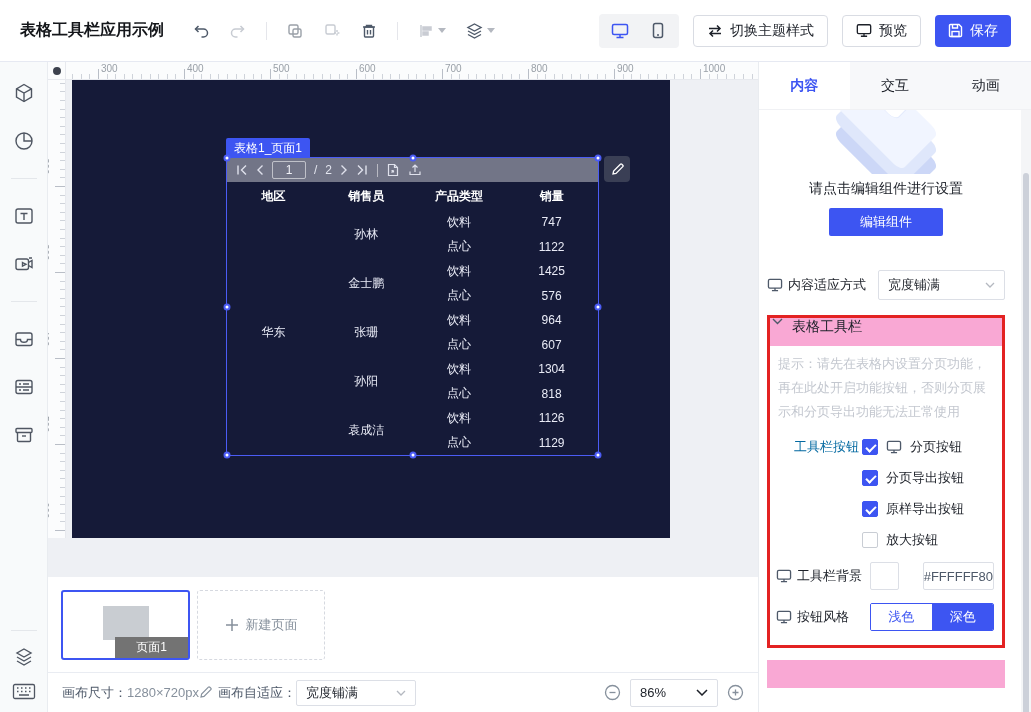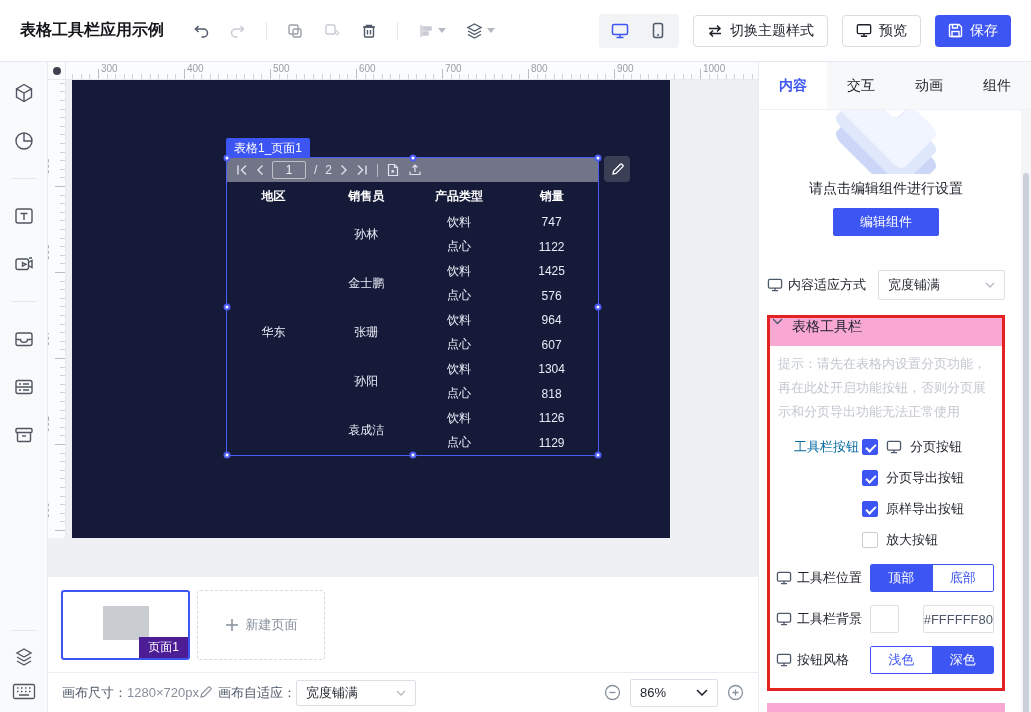--- a/index.html
+++ b/index.html
@@ -58,40 +58,40 @@
 
 
 .collapse-bar{position:absolute;top:476px;left:0;right:0;height:39px;background:#fff;border-bottom:1px solid #eef0f3;display:flex;align-items:center;padding:0 16px;font-size:13px}
 .caret-dn{width:0;height:0;border-left:5px solid transparent;border-right:5px solid transparent;border-top:6px solid #1d2129;margin-left:8px}
 .bar-links{margin-left:auto;display:flex;align-items:center}
 .blink{display:flex;align-items:center;gap:6px;color:#3d55f2;font-size:13px;cursor:pointer}
 .ldiv{width:1px;height:14px;background:#e5e6eb;margin:0 16px}
 .pages{position:absolute;top:515px;left:0;right:0;height:96px;background:#fff;border-bottom:1px solid #e9ecf2;display:flex;align-items:center;padding-left:13px}
 .thumb{width:129px;height:70px;border:2px solid #3d55f2;border-radius:3px;background:#fff;position:relative}
 .thumb-rect{position:absolute;left:40px;top:14px;width:46px;height:34px;background:#c9cdd2}
-.thumb-badge{position:absolute;right:0;bottom:0;background:#4c1d95;color:#fff;font-size:12px;padding:2px 9px}
+.thumb-badge{position:absolute;right:0;bottom:0;background:#737373;color:#fff;font-size:12px;padding:2px 21px}
 .newpage{width:128px;height:70px;border:1px dashed #d6d9e0;border-radius:3px;display:flex;align-items:center;justify-content:center;color:#86909c;font-size:13px;gap:7px;margin-left:7px}
 .statusbar{position:absolute;top:611px;left:0;right:0;height:39px;background:#fff;display:flex;align-items:center;padding:0 14px;color:#4e5969;font-size:13px}
 .fsel{border:1px solid #dcdfe6;border-radius:2px;height:26px;display:flex;align-items:center;justify-content:space-between;padding:0 9px;color:#1d2129;background:#fff}
 .zoomgrp{margin-left:auto;display:flex;align-items:center;gap:9px;color:#86909c}
 
 
 .right{width:273px;background:#fff;border-left:1px solid #e9ecf0;position:relative}
 .tabs{height:48px;display:flex;background:#f7f8fa;border-bottom:1px solid #f0f1f4}
 .tab{flex:1;display:flex;align-items:center;justify-content:center;font-size:14px;color:#1d2129;cursor:pointer}
 .tab.on{background:#fff;color:#3d55f2;font-weight:700}
 .panel-content{position:absolute;left:8px;top:48px;width:238px}
 .illu{position:relative;height:64px;overflow:hidden}
 .di{position:absolute;left:50%;width:96px;height:96px;border-radius:10px;transform:translateX(-50%) rotate(45deg) scale(1,.56)}
 .di1{top:-8px;background:#ccd7f7}
 .di2{top:-24px;background:#dfe7fb}
 .di3{top:-40px;background:#f1f5ff}
 .di4{top:-52px;width:60px;height:60px;background:#fff;border:1px solid #e3eafc}
 .empty-hint{margin-top:6px;text-align:center;font-size:14px;color:#1d2129}
-.edit-btn{margin:10px auto 16px;width:106px;height:28px;background:#3d55f2;color:#fff;font-size:13px;border-radius:2px;display:flex;align-items:center;justify-content:center;cursor:pointer}
+.edit-btn{margin:10px auto 16px;width:114px;height:28px;background:#3d55f2;color:#fff;font-size:13px;border-radius:2px;display:flex;align-items:center;justify-content:center;cursor:pointer}
 .fit-row{margin-top:34px;display:flex;align-items:center;gap:5px;font-size:13px;color:#1d2129}
 .fit-row .fsel{flex:1;height:30px;margin-left:7px}
 .redbox{margin-top:15px;border:3px solid #e32222;padding-bottom:14px}
 .sec-header{height:28px;background:#f9a8d4;display:flex;gap:9px;padding:0 2px;font-size:14px;color:#1d2129}
 .hint{margin:6px 8px 0;font-size:13px;line-height:1.85;color:#c3c7cf}
 .row-buttons{display:flex;margin-top:14px}
 .lbl{width:92px;padding-left:24px;font-size:13px;color:#0369a1;flex-shrink:0}
 .cb-col{display:flex;flex-direction:column;gap:13px}
 .cb-row{display:flex;align-items:center;gap:8px;font-size:13px;color:#1d2129}
 .cb{width:16px;height:16px;border:1px solid #c9cdd4;border-radius:2px;background:#fff;position:relative;flex-shrink:0}
@@ -602,21 +602,20 @@
           </span>
       </div>
     </div>
   </div>
 
   <div class="right">
     <div class="tabs">
       <span class="tab on">内容</span>
       <span class="tab">交互</span>
       <span class="tab">动画</span>
-      <span class="tab">组件</span>
     </div>
 
     <div class="panel-content">
       <div class="illu">
         <div class="di di1"></div>
           <div class="di di2"></div>
           <div class="di di3"></div>
           <div class="di di4"></div>
       </div>
       <div class="empty-hint">请点击编辑组件进行设置</div>
@@ -664,33 +663,20 @@
               <span class="cb on"></span>
               <span>原样导出按钮</span>
             </div>
             <div class="cb-row">
               <span class="cb"></span>
               <span>放大按钮</span>
             </div>
           </div>
         </div>
 
-        <div class="form-row" style="margin-top:15px">
-          <span class="lbl2">
-            <svg width="16" height="14" viewBox="0 0 18 16" fill="none" stroke="#4e5969" stroke-width="1.5">
-                <rect x="1.5" y="1.5" width="15" height="10" rx="1.5"></rect>
-                <path d="M9 11.5v2.5M5.5 14.5h7"></path>
-              </svg>
-            <span>工具栏位置</span>
-          </span>
-          <div class="seg">
-            <span class="seg-cell on">顶部</span>
-            <span class="seg-cell">底部</span>
-          </div>
-        </div>
 
         <div class="form-row">
           <span class="lbl2">
             <svg width="16" height="14" viewBox="0 0 18 16" fill="none" stroke="#4e5969" stroke-width="1.5">
                 <rect x="1.5" y="1.5" width="15" height="10" rx="1.5"></rect>
                 <path d="M9 11.5v2.5M5.5 14.5h7"></path>
               </svg>
             <span>工具栏背景</span>
           </span>
           <span class="bg-swatch"></span>

